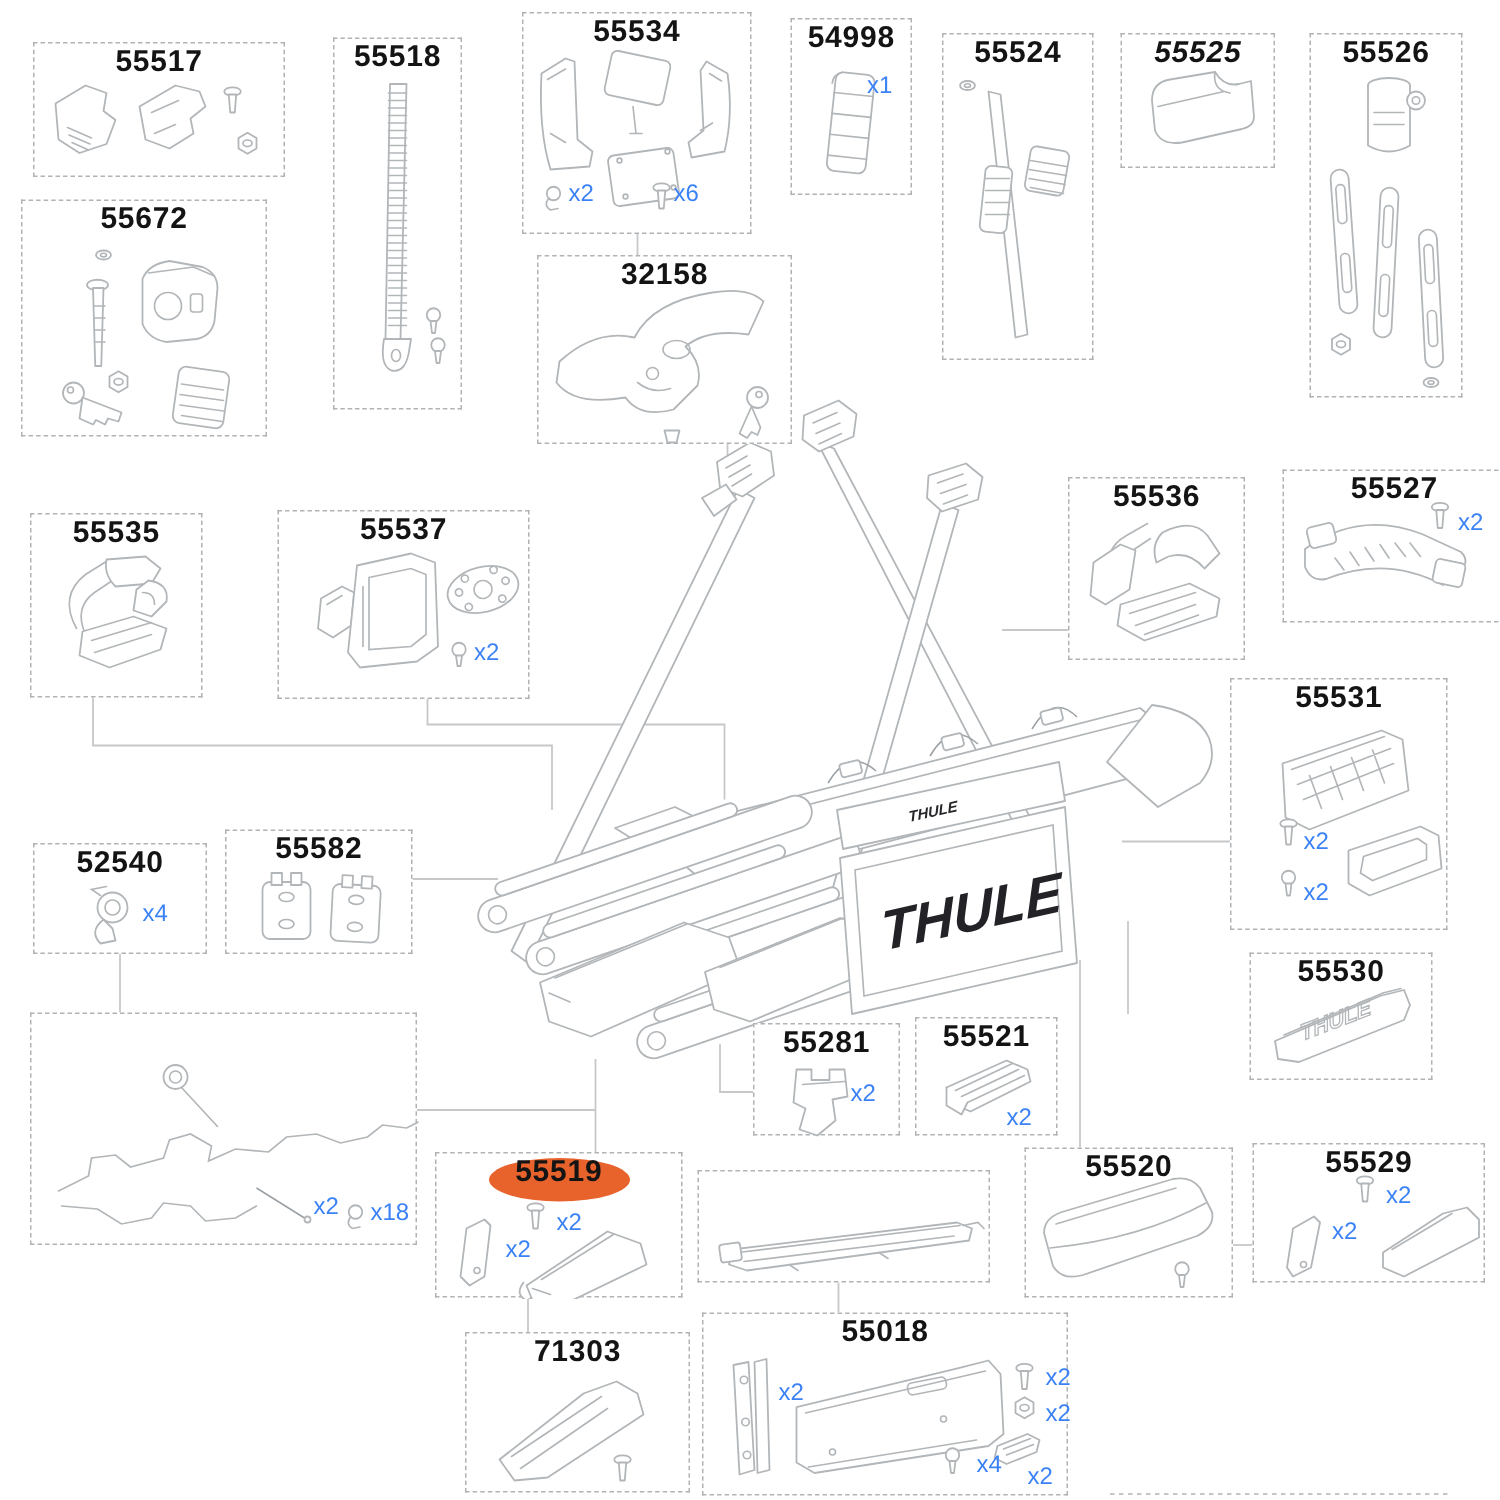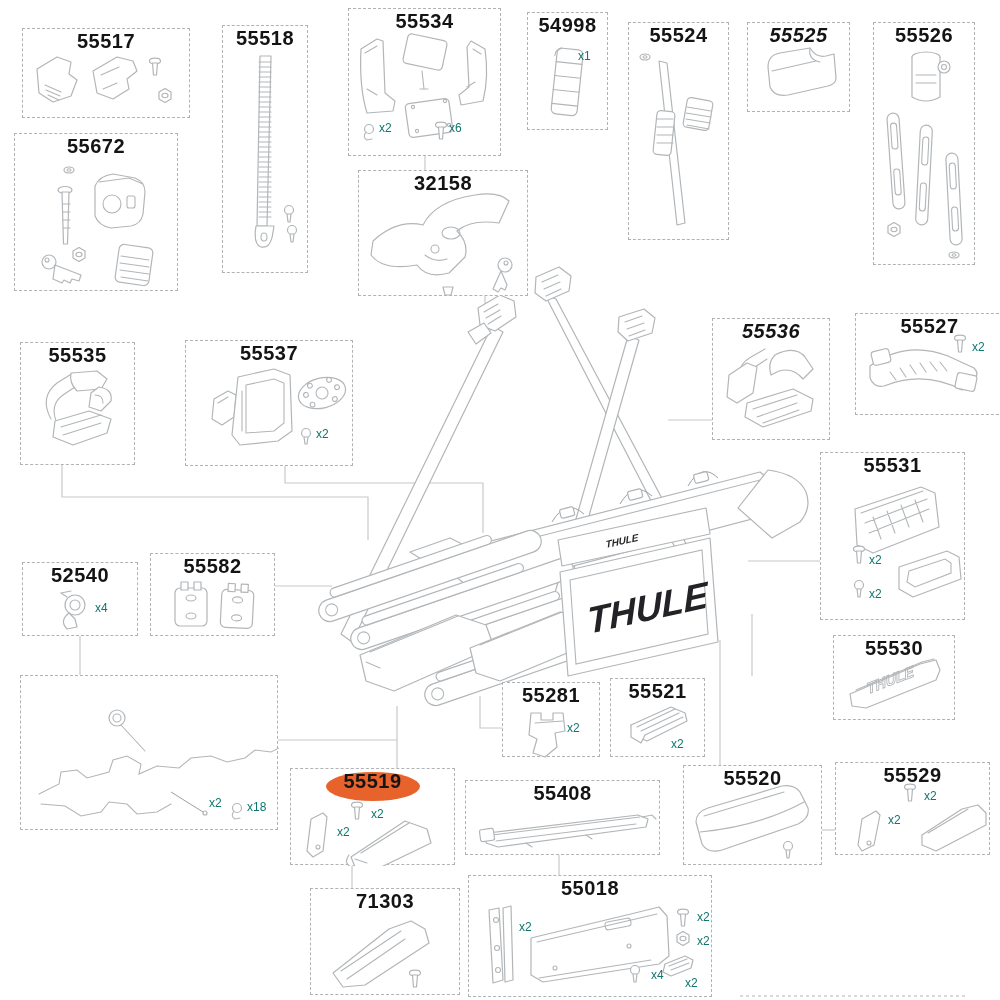--- a/index.html
+++ b/index.html
@@ -7,21 +7,21 @@
        font-family:"Liberation Sans",sans-serif;}
   #stage{position:absolute;inset:0;width:1000px;height:1000px;}
   #linework{position:absolute;left:0;top:0;z-index:1;}
   .box{position:absolute;border:1px dashed #b0b3b6;background:#fff;
        box-sizing:border-box;z-index:2;}
   .box svg{position:absolute;left:0;top:0;}
   .ttl{position:absolute;top:1px;left:0;right:0;text-align:center;
        font-weight:700;font-size:20px;letter-spacing:.5px;color:#141414;z-index:3;}
   .hl{position:absolute;top:3px;left:50%;width:94px;height:29px;margin-left:-47px;
       border-radius:50%;z-index:2;}
-  .qty{position:absolute;font-size:12px;color:#0f766e;z-index:3;white-space:nowrap;}
+  .qty{position:absolute;font-size:16px;color:#3b82f6;z-index:3;white-space:nowrap;}
   .p{stroke:#b2b6b9;fill:#fff;stroke-width:1.2;stroke-linejoin:round;stroke-linecap:round;}
   .l{stroke:#b2b6b9;fill:none;stroke-width:1.1;stroke-linecap:round;}
   .d2{stroke:#9aa0a4;fill:none;stroke-width:1;}
 </style>
 </head>
 <body>
 
 <div id="stage">
   <svg id="linework" width="1000" height="1000">
       <g stroke="#c6c8ca" stroke-width="1.2" fill="none">
@@ -260,21 +260,21 @@
             <circle class="l" cx="146" cy="41" r="2.4"></circle>
             <circle class="l" cx="152" cy="50" r="2.4"></circle>
             <circle class="l" cx="147" cy="61" r="2.4"></circle>
             <circle class="l" cx="124" cy="61" r="2.4"></circle>
           </g>
 <circle class="p" cx="120" cy="92" r="4.5"></circle>
           <path class="p" d="M118,96 l1,7 h2 l1,-7z"></path>
         </svg>
         <span class="qty" style="left: 130px; top: 86px;">x2</span>
       </div>
-      <div class="box" style="left: 712px; top: 318px; width: 118px; height: 122px; font-style: italic;">
+      <div class="box" style="left: 712px; top: 318px; width: 118px; height: 122px;">
         <div class="ttl">55536</div>
         <svg width="118" height="122">
           <path class="l" d="M30,68 q-10,-20 8,-30 l14,-8 M38,72 q-8,-14 4,-24 l12,-8"></path>
 <path class="p" d="M16,56 l18,-12 10,4 -4,26 -16,10 -10,-6z"></path>
           <path class="p" d="M62,36 q20,-10 30,2 l8,12 -10,10 q-10,-12 -24,-8 l-8,4 q-4,-12 4,-20z"></path>
 <path class="p" d="M34,84 l46,-14 20,10 -2,12 -48,16 -18,-10z"></path>
           <path class="l" d="M40,90 l44,-14 M44,98 l40,-14 M50,104 l36,-13"></path>
         </svg>
       </div>
       <div class="box" style="left: 855px; top: 313px; width: 149px; height: 102px;">
@@ -380,21 +380,20 @@
 <ellipse class="p" cx="66" cy="36" rx="5.5" ry="2.8"></ellipse>
           <path class="p" d="M63.5,38 L64.5,50 h3 L68.5,38 z"></path>
 <path class="p" d="M58,86 q-6,8 2,12 l8,-4"></path>
           <path class="p" d="M60,88 l54,-36 22,8 4,14 -58,28 -18,-4z"></path>
           <path class="l" d="M70,84 l48,-30 M64,90 l12,4"></path>
         </svg>
         <span class="qty" style="left: 80px; top: 38px;">x2</span>
         <span class="qty" style="left: 46px; top: 56px;">x2</span>
       </div>
       <div class="box" style="left: 465px; top: 780px; width: 195px; height: 75px;">
-        <div class="ttl">55408</div>
         <svg width="195" height="75">
           <path class="p" d="M22,52 l150,-18 10,4 -2,8 -148,20 -12,-4z"></path>
           <path class="l" d="M26,54 l148,-18 M30,60 l140,-17"></path>
 <rect class="p" x="14" y="48" width="14" height="12" rx="2" transform="rotate(-8 21 54)"></rect>
           <path class="l" d="M176,36 l10,-2 4,4 M60,62 l6,4 M120,54 l6,4"></path>
         </svg>
       </div>
       <div class="box" style="left: 683px; top: 765px; width: 139px; height: 100px;">
         <div class="ttl">55520</div>
         <svg width="139" height="100">

